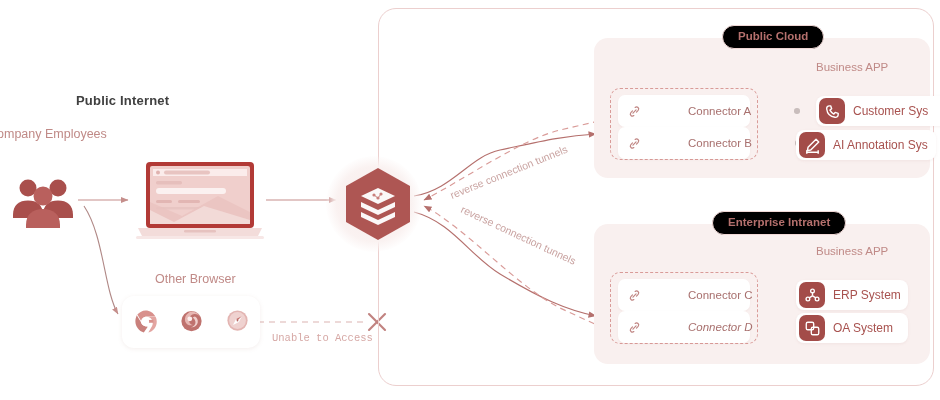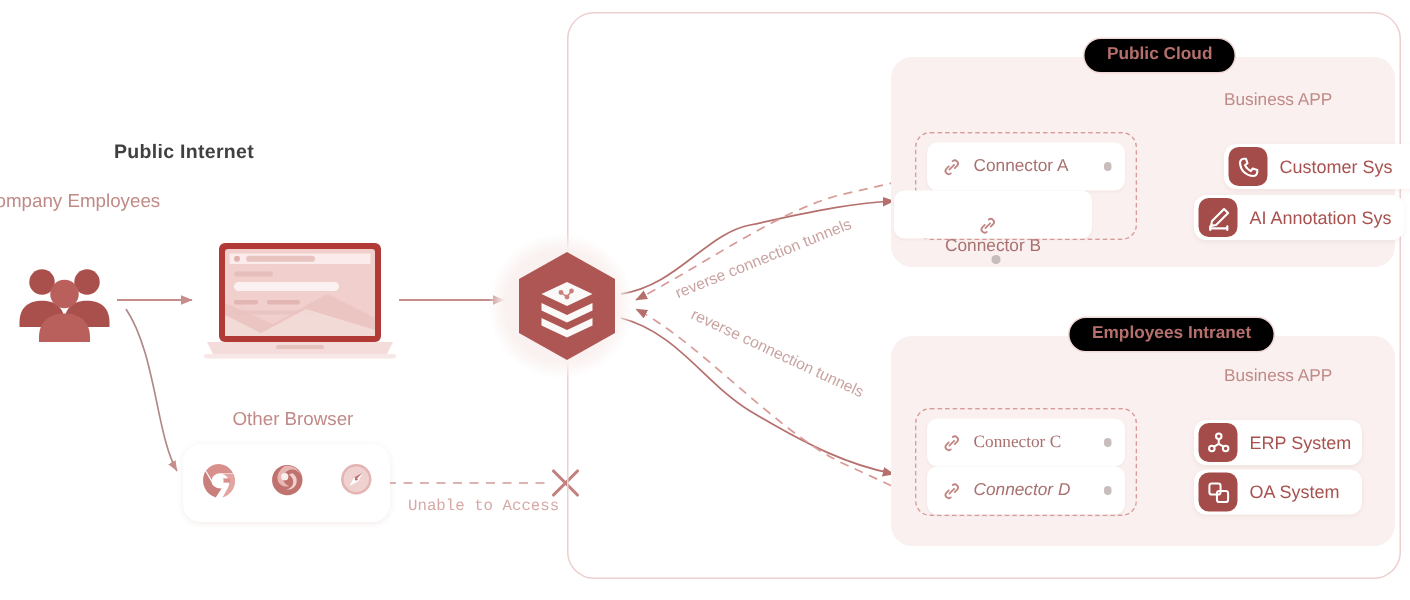--- a/index.html
+++ b/index.html
@@ -49,20 +49,21 @@
 
   
   .conn-group{
     border:1.4px dashed #d99b98;border-radius:10px;box-sizing:border-box;
   }
   .conn-row{
     background:#ffffff;border-radius:7px;
     display:flex;align-items:center;
     box-sizing:border-box;padding:16px 9px;
     box-shadow:0 1px 2px rgba(180,120,118,.08);
+    gap:39px;
   }
   .conn-ico{width:15px;height:15px;flex:0 0 15px;margin-right:7px;opacity:.85;}
   .conn-name{color:#a8706e;font-size:11.5px;white-space:nowrap;flex:1;}
   .conn-dot{
     width:5.5px;height:5.5px;border-radius:50%;
     background:#c9bdbc;flex:0 0 5.5px;margin-left:4px;
   }
 
   
   .app-row{
@@ -261,21 +262,21 @@
     <svg class="conn-ico" viewBox="0 0 24 24">
       <g fill="none" stroke="#b5706d" stroke-width="1.9" stroke-linecap="round">
         <path d="M9.5,14.5 L14.5,9.5"></path>
         <path d="M13,5.5 a3.4,3.4 0 0 1 4.8,4.8 L15.2,12.9"></path>
         <path d="M11,18.5 a3.4,3.4 0 0 1 -4.8,-4.8 L8.8,11.1"></path>
       </g>
     </svg>
     <span class="conn-name">Connector A</span>
     <span class="conn-dot"></span>
   </div>
-  <div class="abs conn-row" style="left:596px;top:127px;width:132px;height:26px;flex-direction:column;">
+  <div class="abs conn-row" style="left:618px;top:127px;width:132px;height:26px;">
     <svg class="conn-ico" viewBox="0 0 24 24">
       <g fill="none" stroke="#b5706d" stroke-width="1.9" stroke-linecap="round">
         <path d="M9.5,14.5 L14.5,9.5"></path>
         <path d="M13,5.5 a3.4,3.4 0 0 1 4.8,4.8 L15.2,12.9"></path>
         <path d="M11,18.5 a3.4,3.4 0 0 1 -4.8,-4.8 L8.8,11.1"></path>
       </g>
     </svg>
     <span class="conn-name">Connector B</span>
     <span class="conn-dot"></span>
   </div>
@@ -296,25 +297,25 @@
           <path d="M4,21.5 L20,21.5"></path>
           <path d="M4,19.5 L4,23"></path>
           <path d="M20,19.5 L20,23"></path>
         </g>
       </svg>
     </span>
     <span class="app-name">AI Annotation Sys</span>
   </div>
 
   <div class="abs zone" style="left:594px;top:224px;width:336px;height:140px;"></div>
-  <div class="abs zone-pill" style="left:712px;top:211px;">Employees Intranet</div>
+  <div class="abs zone-pill" style="left:712px;top:211px;">Enterprise Intranet</div>
   <div class="abs lbl-biz" style="left:816px;top:245px;">Business APP</div>
 
   <div class="abs conn-group" style="left:610px;top:272px;width:148px;height:72px;"></div>
-  <div class="abs conn-row" style="left:618px;top:279px;width:132px;height:26px;font-family:Liberation Serif, serif;">
+  <div class="abs conn-row" style="left:618px;top:279px;width:132px;height:26px;">
     <svg class="conn-ico" viewBox="0 0 24 24">
       <g fill="none" stroke="#b5706d" stroke-width="1.9" stroke-linecap="round">
         <path d="M9.5,14.5 L14.5,9.5"></path>
         <path d="M13,5.5 a3.4,3.4 0 0 1 4.8,4.8 L15.2,12.9"></path>
         <path d="M11,18.5 a3.4,3.4 0 0 1 -4.8,-4.8 L8.8,11.1"></path>
       </g>
     </svg>
     <span class="conn-name">Connector C</span>
     <span class="conn-dot"></span>
   </div>

